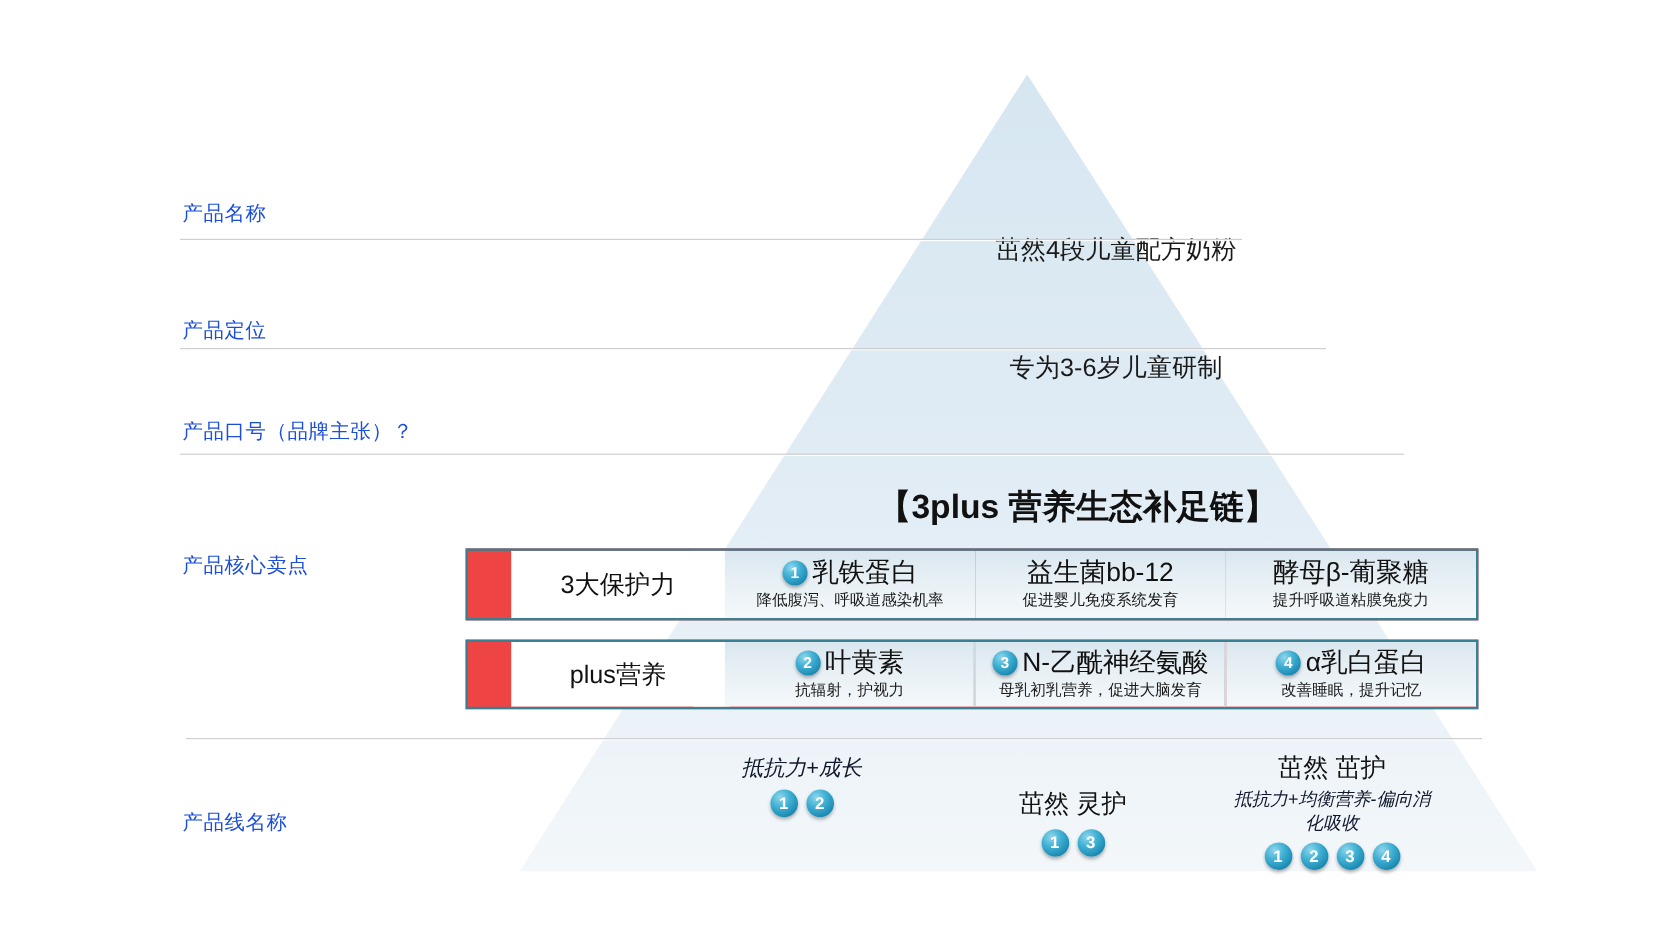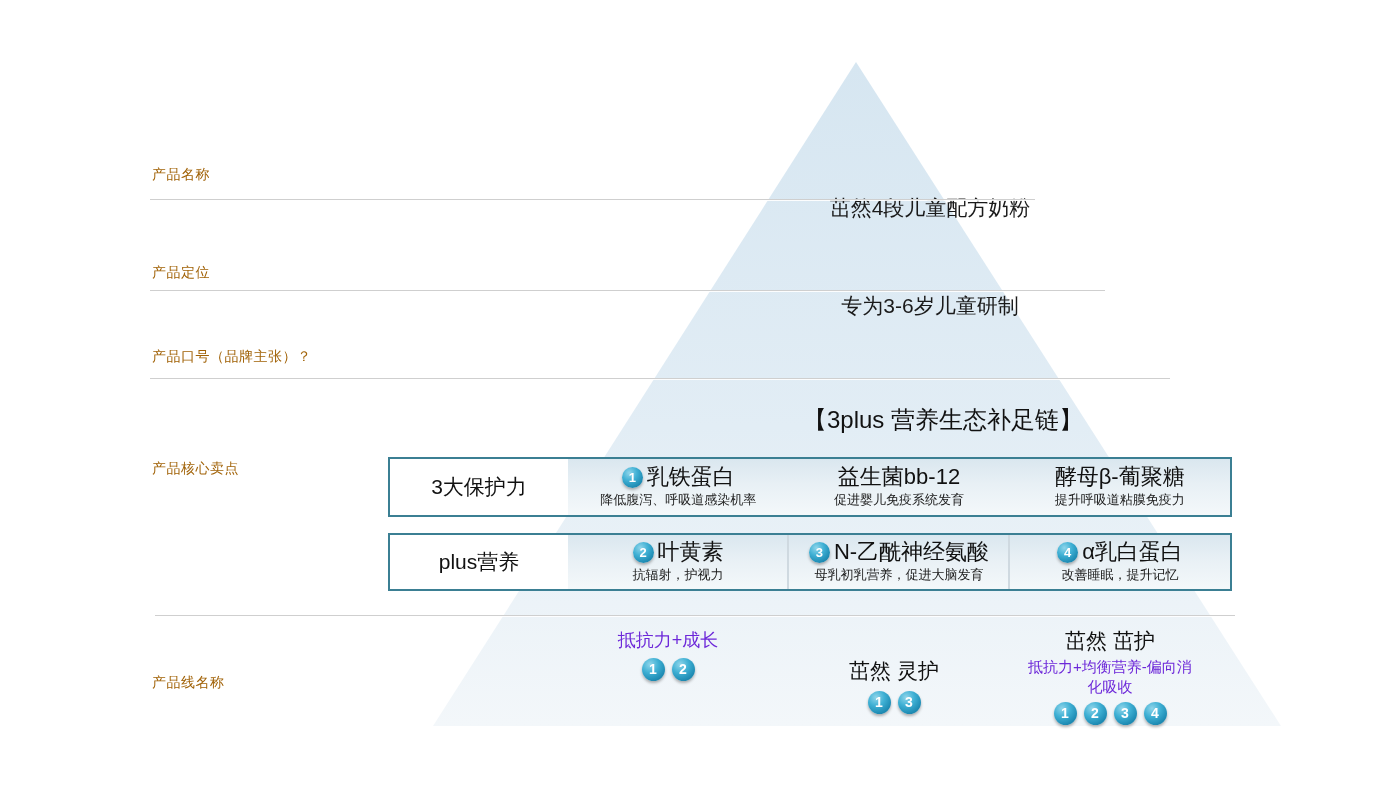--- a/index.html
+++ b/index.html
@@ -13,22 +13,22 @@
 
   
   .pyramid {
     position: absolute; left: 0; top: 0; width: 1400px; height: 788px;
     pointer-events: none;
   }
 
   
   .row-label {
     position: absolute;
-    font-size: 14px;
-    color: #a16207;
+    font-size: 17px;
+    color: #1d4ed8;
     letter-spacing: 0.5px;
     white-space: nowrap;
   }
 
   
   .divider {
     position: absolute;
     height: 1px;
     background: #cfcfcf;
     box-shadow: 0 1px 0 rgba(255,255,255,0.9);
@@ -40,36 +40,37 @@
     font-size: 21px;
     color: #1a1a1a;
     white-space: nowrap;
     text-align: center;
     margin-top: 44px;
   }
 
   
   .plus-heading {
     position: absolute;
-    left: 613px; top: 404px; width: 660px;
-    text-align: center;
-    font-size: 24px;
-    font-weight: 400;
+    left: 568px; top: 404px; width: 660px;
+    text-align: center;
+    font-size: 28px;
+    font-weight: 700;
     color: #111;
     white-space: nowrap;
   }
 
   
   .sp-box {
     position: absolute;
     border: 2px solid #3b7f93;
     background: #ef4444;
     display: flex;
     align-items: stretch;
     overflow: hidden;
+    padding-left: 36px;
   }
   .sp-title {
     flex: 0 0 178px;
     display: flex; align-items: center; justify-content: center;
     font-size: 21px;
     color: #111;
     background: #ffffff;
     position: relative;
     z-index: 2;
   }
@@ -138,21 +139,21 @@
   
   .pl-col {
     position: absolute;
     text-align: center;
     width: 230px;
   }
   .pl-name {
     font-size: 21px; color: #111; white-space: nowrap; line-height: 1.35;
   }
   .pl-sub {
-    font-size: 18px; color: #6d28d9; line-height: 1.3; margin-top: 2px;
+    font-size: 18px; color: #0f172a; line-height: 1.3; margin-top: 2px; font-style: italic;
   }
   .pl-sub.small { font-size: 15px; }
   .pl-badges {
     margin-top: 6px;
     display: flex; justify-content: center; gap: 7px;
   }
 </style>
 </head>
 <body>
 

